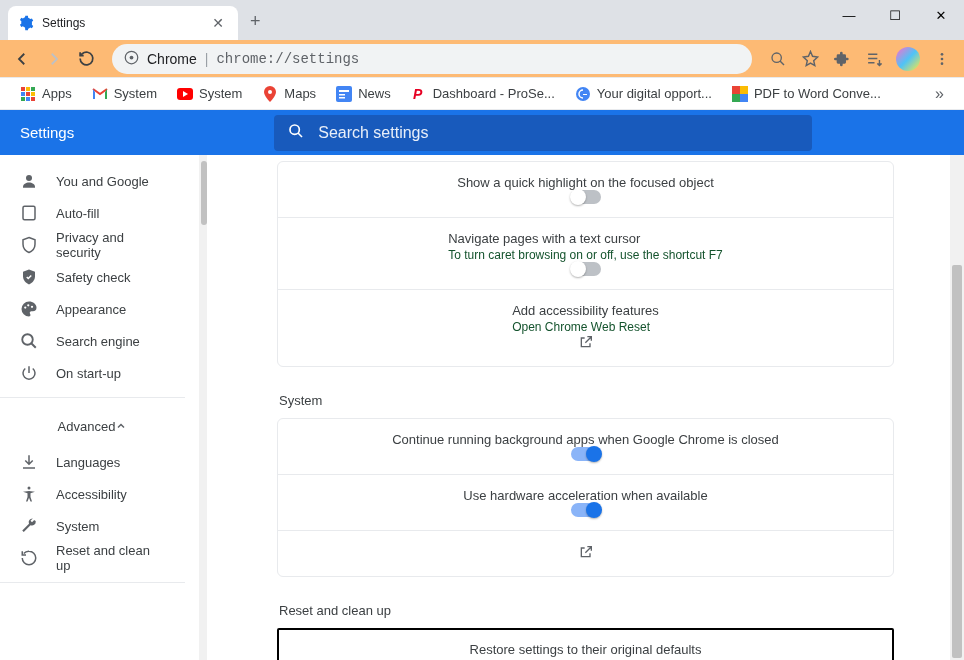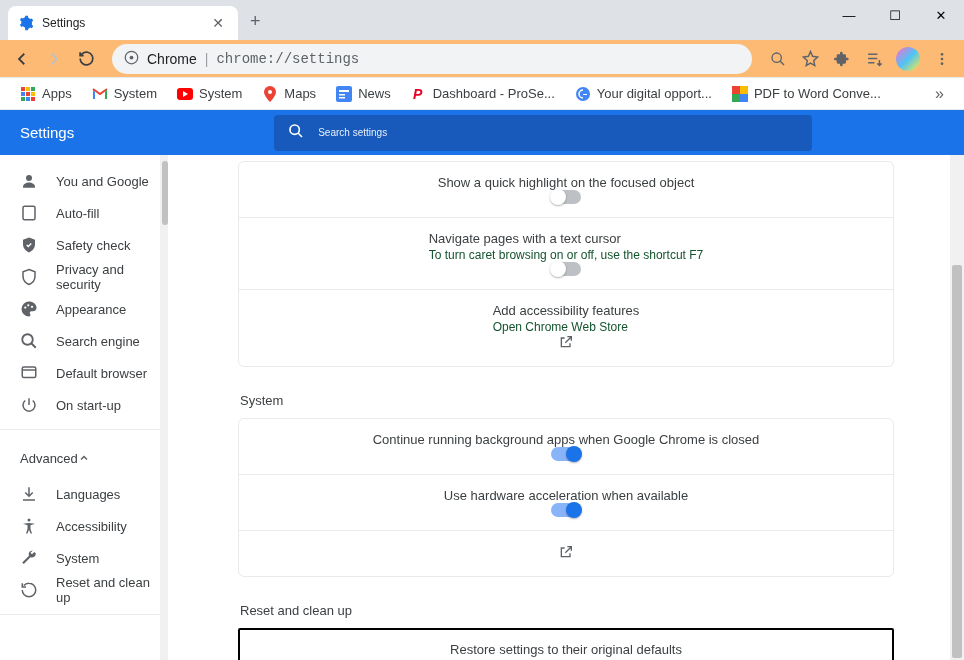--- a/index.html
+++ b/index.html
@@ -27,32 +27,32 @@
 
 .bookmarks { height: 32px; background: #fff; display: flex; align-items: center; padding: 0 12px; gap: 4px; border-bottom: 1px solid #e8eaed; }
 .bm { display: flex; align-items: center; font-size: 13px; color: #3c4043; padding: 4px 8px; border-radius: 4px; cursor: pointer; gap: 6px; text-align: center; }
 .bm-icon { width: 16px; height: 16px; display: flex; align-items: center; justify-content: center; }
 .bm-more { margin-left: auto; color: #5f6368; cursor: pointer; padding: 0 8px; }
 
 .topbar { height: 45px; background: #1a73e8; display: flex; align-items: center; padding: 0 20px; }
 .topbar-title { color: #fff; font-size: 15px; }
 .search-wrap { margin-left: 200px; background: #185abc; border-radius: 4px; height: 36px; width: 538px; display: flex; align-items: center; padding: 0 14px; }
 .search-icon { color: #fff; margin-right: 14px; }
-.search-input { background: transparent; border: none; outline: none; color: #fff; font-size: 10px; flex: 1; }
+.search-input { background: transparent; border: none; outline: none; color: #fff; font-size: 16px; flex: 1; }
 .search-input::placeholder { color: rgba(255,255,255,0.9); }
 
 .content-area { display: flex; height: 505px; }
 
-.sidebar-wrap { position: relative; width: 168px; background: #fff; }
+.sidebar-wrap { position: relative; width: 207px; background: #fff; }
 .sidebar { width: 185px; height: 100%; overflow-y: auto; padding-top: 10px; }
 .sb-scrollbar { position: absolute; right: 0; top: 0; width: 8px; height: 100%; background: #f1f1f1; }
 .sb-thumb { position: absolute; right: 0; top: 6px; width: 6px; height: 64px; background: #c1c1c1; border-radius: 3px; }
 .sb-item { display: flex; align-items: center; height: 32px; padding: 0 20px; font-size: 13px; color: #3c4043; cursor: pointer; gap: 18px; }
 .sb-item svg, .sb-item .icon { width: 18px; height: 18px; color: #5f6368; flex-shrink: 0; }
-.sb-heading { display: flex; align-items: center; justify-content: flex-start; height: 40px; padding: 0 20px; font-size: 13px; color: #3c4043; cursor: pointer; }
+.sb-heading { display: flex; align-items: center; justify-content: center; height: 40px; padding: 0 20px; font-size: 13px; color: #3c4043; cursor: pointer; }
 .sb-divider { height: 1px; background: #e8eaed; margin: 8px 0; }
 .sb-ext { display: flex; align-items: center; justify-content: space-between; height: 40px; padding: 0 20px; font-size: 13px; color: #3c4043; cursor: pointer; }
 
 .main-wrap { flex: 1; position: relative; background: #fff; }
 .main { padding: 0 70px 40px 70px; height: 100%; overflow: hidden; }
 .main-scroll { position: absolute; right: 0; top: 0; width: 14px; height: 100%; background: #f1f1f1; }
 .main-thumb { position: absolute; right: 2px; bottom: 2px; top: 110px; width: 10px; background: #c1c1c1; border-radius: 2px; }
 
 .card { border: 1px solid #e8eaed; border-radius: 6px; background: #fff; margin-top: 6px; }
 .row { display: flex; align-items: center; justify-content: space-between; padding: 13px 18px; font-size: 13px; color: #3c4043; cursor: pointer; flex-direction: column; }
@@ -260,54 +260,47 @@
           <span>You and Google</span>
         </div>
       <div class="sb-item">
           <svg viewBox="0 0 24 24" fill="#5f6368">
             <rect x="4" y="3" width="16" height="18" rx="2" fill="none" stroke="#5f6368" stroke-width="2"></rect>
             <path d="M8 8h8M8 12h8M8 16h5"></path>
           </svg>
           <span>Auto-fill</span>
         </div>
       <div class="sb-item">
+          <svg viewBox="0 0 24 24" fill="none" stroke="#5f6368" stroke-width="2">
+            <path d="M12 2l8 3v6c0 5-3.5 9-8 11-4.5-2-8-6-8-11V5z"></path>
+          </svg>
+          <span>Privacy and security</span>
+        </div>
+      <div class="sb-item">
           <svg viewBox="0 0 24 24" fill="#5f6368">
             <path d="M12 2l8 3v6c0 5-3.5 9-8 11-4.5-2-8-6-8-11V5z"></path>
             <path d="M9 12l2 2 4-4" stroke="#fff" stroke-width="2" fill="none"></path>
           </svg>
           <span>Safety check</span>
-        </div>
-      <div class="sb-item">
-          <svg viewBox="0 0 24 24" fill="none" stroke="#5f6368" stroke-width="2">
-            <path d="M12 2l8 3v6c0 5-3.5 9-8 11-4.5-2-8-6-8-11V5z"></path>
-          </svg>
-          <span>Privacy and security</span>
         </div>
       <div class="sb-item">
           <svg viewBox="0 0 24 24" fill="#5f6368">
             <path d="M12 2a10 10 0 100 20c1 0 2-1 2-2s-1-2-1-3 1-2 2-2h2a5 5 0 005-5c0-4.4-4.5-8-10-8z"></path>
             <circle cx="7" cy="10" r="1.5" fill="#fff"></circle>
             <circle cx="11" cy="7" r="1.5" fill="#fff"></circle>
             <circle cx="16" cy="9" r="1.5" fill="#fff"></circle>
           </svg>
           <span>Appearance</span>
         </div>
       <div class="sb-item">
           <svg viewBox="0 0 24 24" fill="none" stroke="#5f6368" stroke-width="2.5">
             <circle cx="10" cy="10" r="7"></circle>
             <path d="M21 21l-6-6"></path>
           </svg>
           <span>Search engine</span>
-        </div>
-      <div class="sb-item">
-          <svg viewBox="0 0 24 24" fill="none" stroke="#5f6368" stroke-width="2">
-            <rect x="3" y="4" width="18" height="14" rx="2"></rect>
-            <path d="M3 8h18"></path>
-          </svg>
-          <span>Default browser</span>
         </div>
       <div class="sb-item">
           <svg viewBox="0 0 24 24" fill="none" stroke="#5f6368" stroke-width="2">
             <path d="M12 3v9"></path>
             <path d="M7 6a8 8 0 1010 0"></path>
           </svg>
           <span>On start-up</span>
         </div>
       <div class="sb-divider"></div>
       <div class="sb-heading">
@@ -363,21 +356,21 @@
         <div class="row">
           <div class="row-text">
               <div>Navigate pages with a text cursor</div>
               <div class="row-sub">To turn caret browsing on or off, use the shortcut F7</div>
             </div>
           <div class="toggle"></div>
         </div>
         <div class="row">
           <div class="row-text">
               <div>Add accessibility features</div>
-              <div class="row-sub">Open Chrome Web Store</div>
+              <div class="row-sub">Open Chrome Web Reset</div>
             </div>
           <span class="ext-icon"><svg width="16" height="16" viewBox="0 0 24 24" fill="none" stroke="#5f6368" stroke-width="2">
                 <path d="M14 4h6v6M20 4l-9 9M18 14v5H5V6h5"></path>
               </svg></span>
         </div>
       </div>
 
       <div class="section-title">System</div>
       <div class="card">
         <div class="row">

